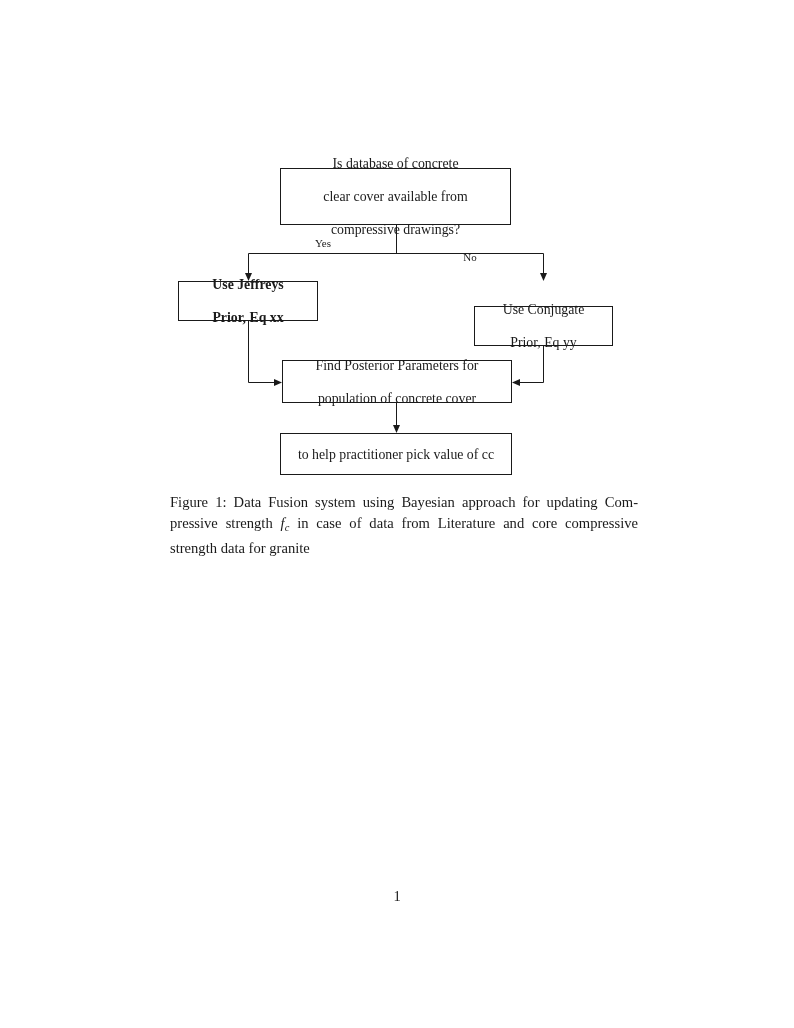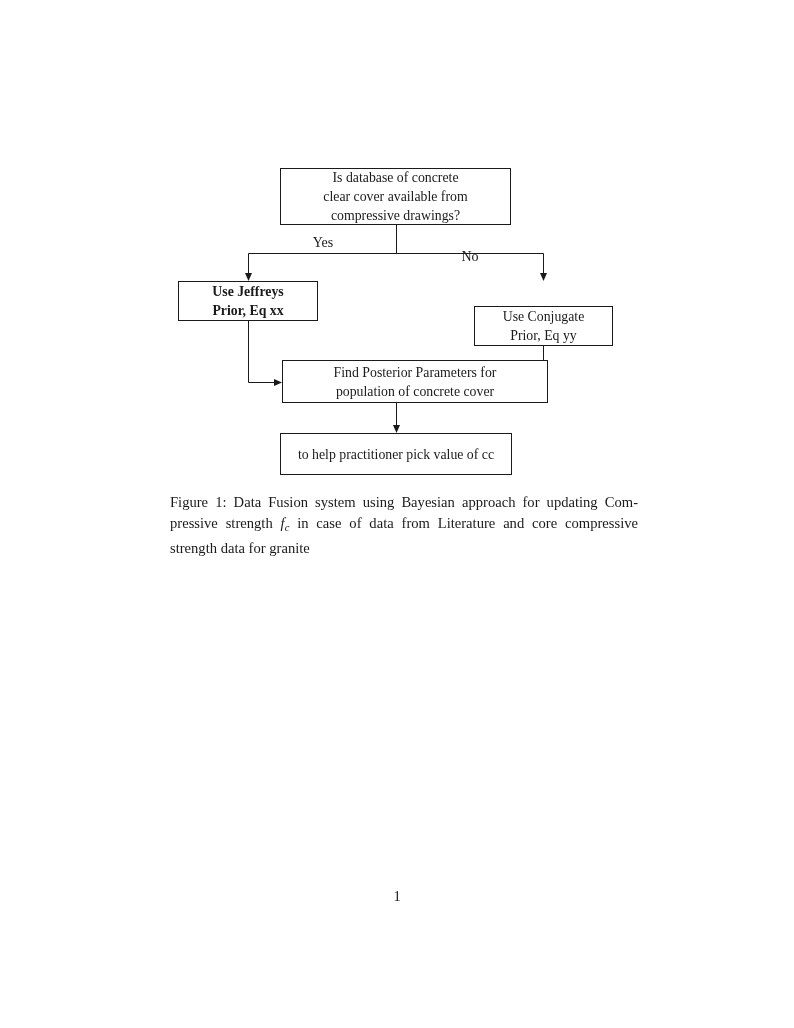--- a/index.html
+++ b/index.html
@@ -39,27 +39,28 @@
     border: 1px solid #1a1a1a;
     background: #ffffff;
     display: flex;
     flex-direction: column;
     justify-content: center;
     align-items: center;
     text-align: center;
     font-size: 13.8px;
     line-height: 19px;
     white-space: nowrap;
+    gap: 14px;
   }
   .edge-label {
     position: absolute;
     width: 52px;
     height: 18px;
     text-align: center;
-    font-size: 14px;
+    font-size: 11px;
     line-height: 18px;
   }
   .caption {
     position: absolute;
     left: 170px;
     top: 492px;
     width: 468px;
     font-size: 14.6px;
     line-height: 21px;
   }
@@ -124,21 +125,21 @@
   <div class="box" style="left:178px; top:281px; width:140px; height:40px;font-weight:bold;">
     <div>Use Jeffreys</div>
     <div>Prior, Eq xx</div>
   </div>
 
   <div class="box" style="left:474px; top:281px; width:139px; height:40px;margin-top:25px;">
     <div>Use Conjugate</div>
     <div>Prior, Eq yy</div>
   </div>
 
-  <div class="box" style="left:282px; top:360px; width:266px; height:43px;">
+  <div class="box" style="left:282px; top:360px; width:230px; height:43px;">
     <div>Find Posterior Parameters for</div>
     <div>population of concrete cover</div>
   </div>
 
   <div class="box" style="left:280px; top:433px; width:232px; height:42px;">
     <div>to help practitioner pick value of cc</div>
   </div>
 
   <div class="caption">
     <div class="cap-line justify">Figure 1: Data Fusion system using Bayesian approach for updating Com-</div>

